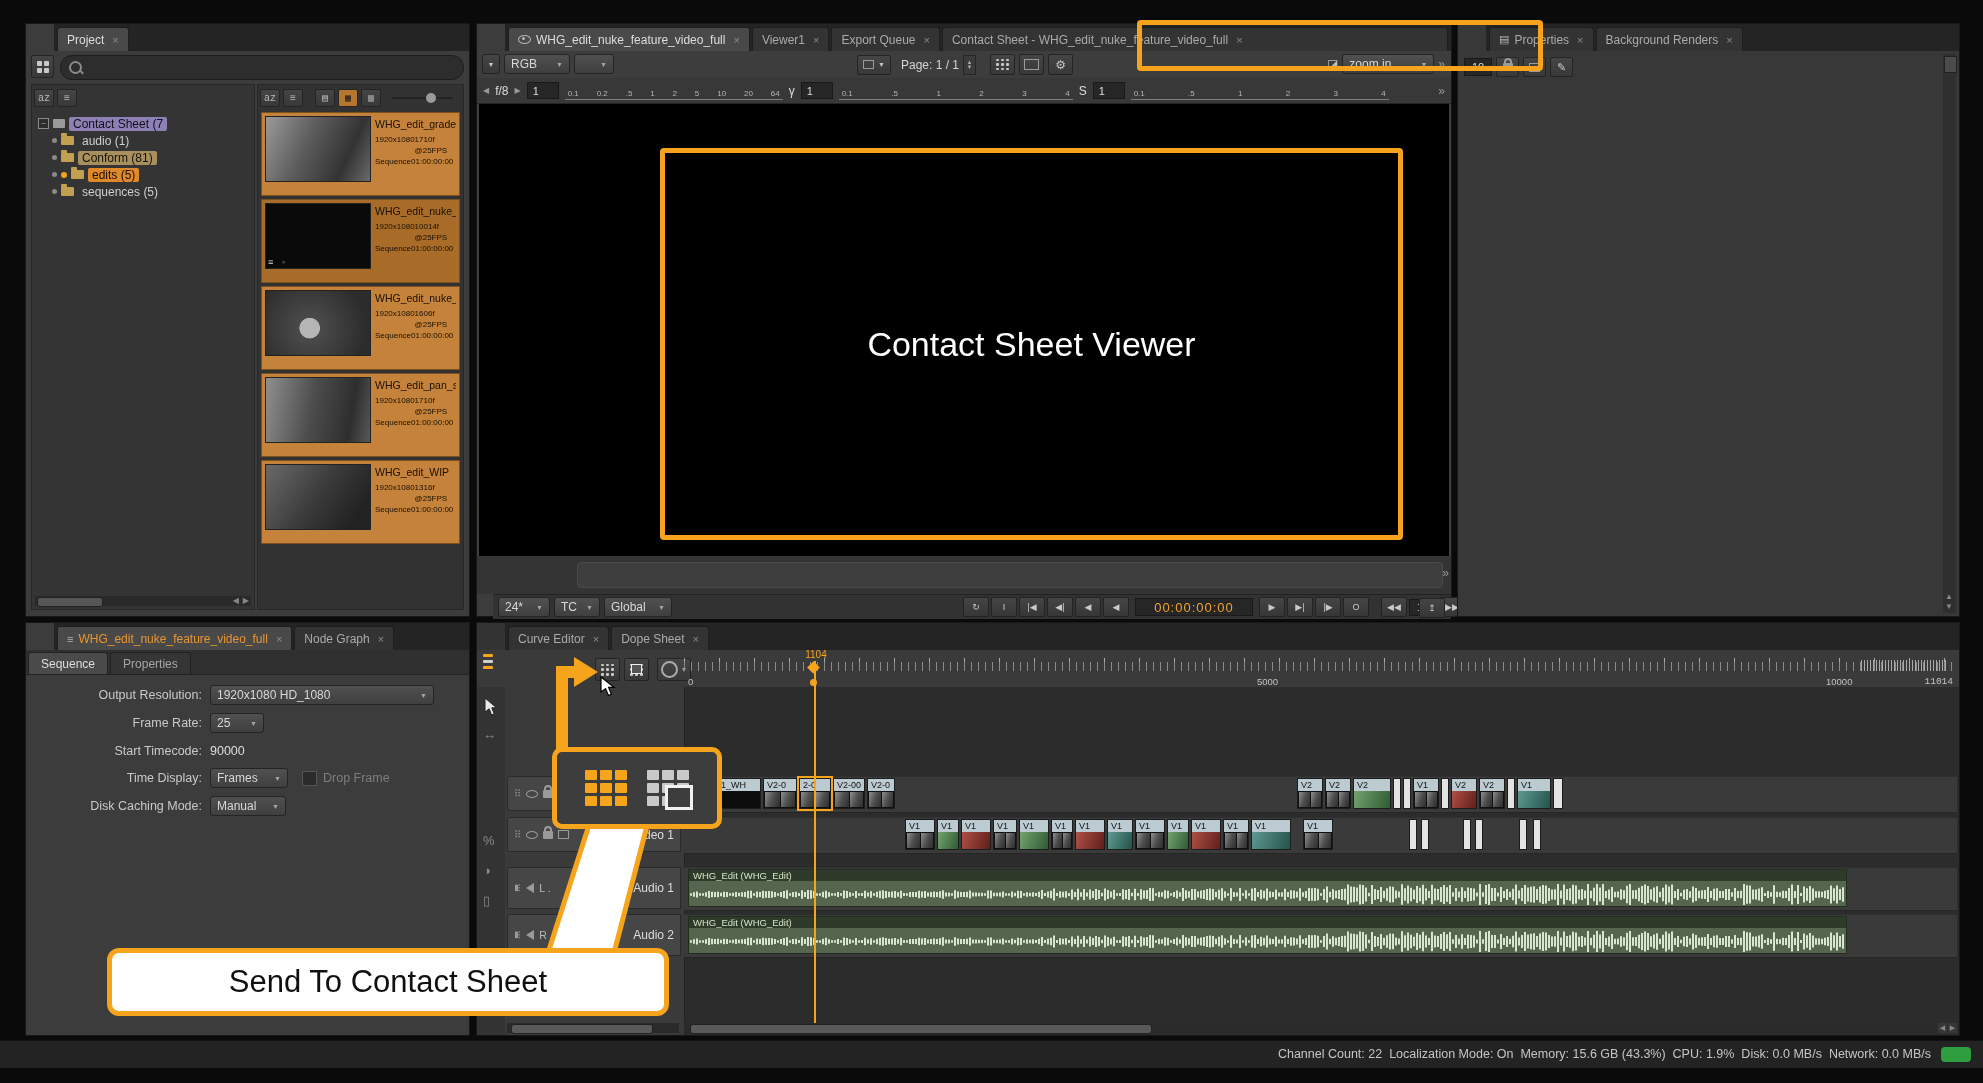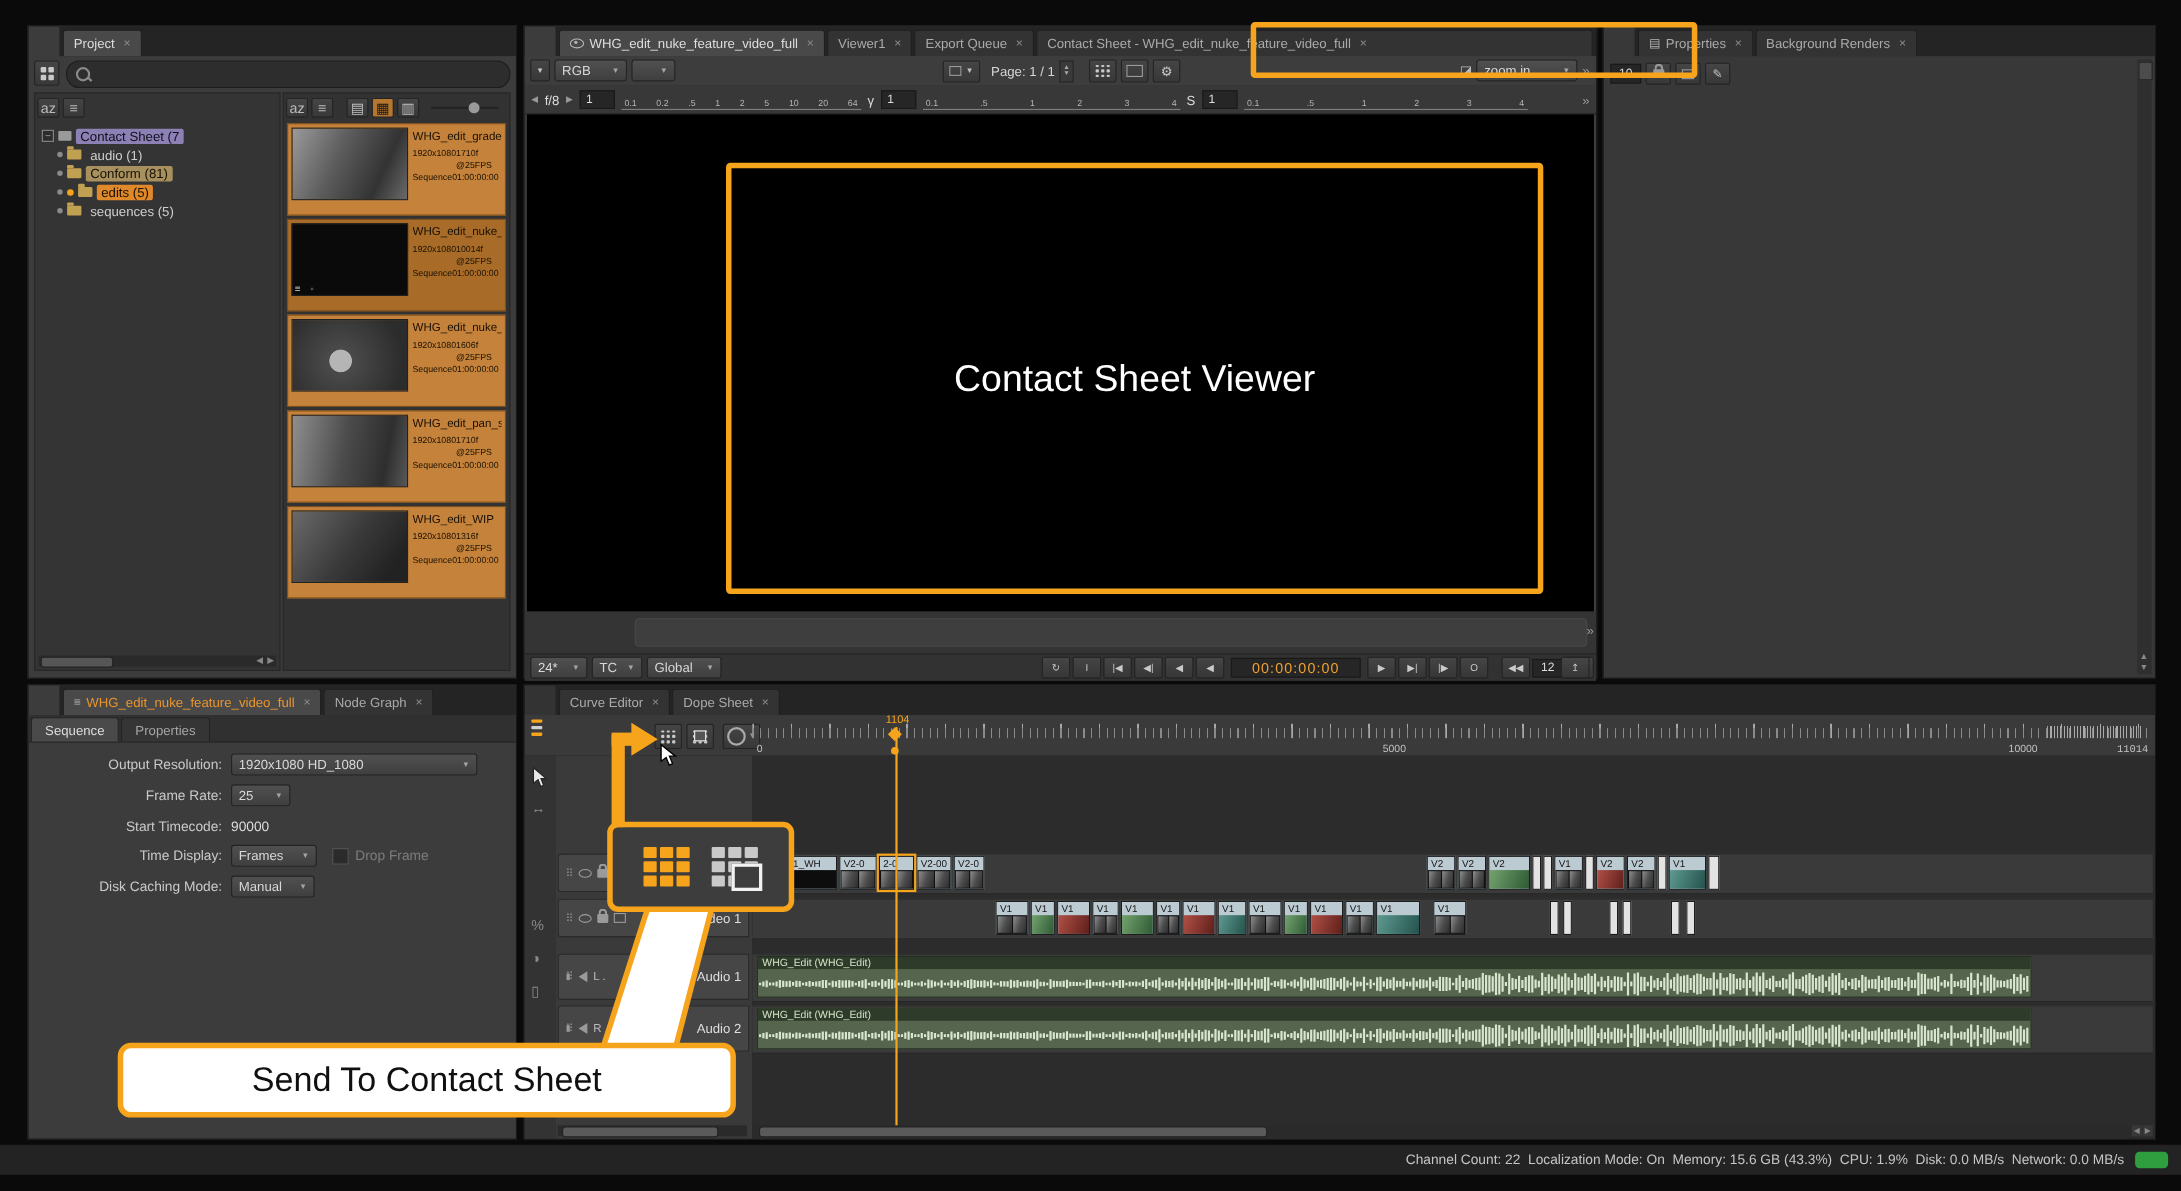--- a/index.html
+++ b/index.html
@@ -27,21 +27,21 @@
   #project-panel{left:25px;top:23px;width:445px;height:594px;}
   #pp-toolbar{position:absolute;left:5px;top:31px;right:5px;height:24px;}
   #pp-grid-btn{position:absolute;left:0;top:0;width:23px;height:23px;}
   #pp-grid-btn .gicon{width:12px;height:12px;grid-template-columns:1fr 1fr;grid-template-rows:1fr 1fr;}
   #pp-search{position:absolute;left:29px;right:0;top:0;height:23px;border-radius:12px;background:#2d2d2d;border:1px solid #1d1d1d;}
   .mag{position:absolute;left:8px;top:5px;width:9px;height:9px;border:2px solid #8a8a8a;border-radius:50%;}
   .mag::after{content:"";position:absolute;left:8px;top:8px;width:5px;height:2px;background:#8a8a8a;transform:rotate(45deg);}
   #tree-pane{position:absolute;left:5px;top:60px;width:222px;bottom:6px;background:#343434;border:1px solid #272727;}
   #clip-pane{position:absolute;left:231px;top:60px;right:5px;bottom:6px;background:#323232;border:1px solid #272727;}
   .mini-toolbar{position:absolute;left:2px;top:2px;right:2px;height:22px;display:flex;align-items:center;gap:3px;}
-  .mini-btn{width:20px;height:18px;font-size:13px;color:#bbb;}
+  .mini-btn{width:20px;height:18px;font-size:10px;color:#bbb;font-family:Liberation Mono, monospace;}
   .mini-btn.on{background:#b5762f;color:#1a1a1a;}
   .mini-sep{width:6px;}
   .zoom-slider{position:relative;flex:1;height:2px;background:#232323;margin:0 8px;}
   .zoom-slider .knob{position:absolute;left:55%;top:-4px;width:10px;height:10px;border-radius:50%;background:#9a9a9a;}
   #tree-rows{position:absolute;left:2px;top:30px;right:2px;}
   .tree-row{display:flex;align-items:center;gap:4px;height:17px;font-size:12px;color:#cfcfcf;padding-left:4px;}
   .tree-row.child{padding-left:18px;}
   .expander{width:9px;height:9px;border:1px solid #8a8a8a;font-size:8px;line-height:7px;text-align:center;color:#bbb;background:#2c2c2c;}
   .bin-icon{width:12px;height:9px;background:#9a9a9a;border-radius:1px;}
   .tree-dot{width:5px;height:5px;border-radius:50%;background:#8a8a8a;}
@@ -77,21 +77,21 @@
   #v-exposure{position:absolute;left:0;top:54px;right:0;height:26px;background:#383838;border-bottom:1px solid #242424;display:flex;align-items:center;gap:6px;padding:0 6px;box-sizing:border-box;}
   .mini-arrow{font-size:8px;color:#999;}
   .explabel{font-size:12px;color:#ddd;}
   .val{width:32px;height:17px;font-size:11px;display:inline-flex;align-items:center;padding-left:5px;}
   .slider{position:relative;height:17px;display:flex;align-items:flex-end;justify-content:space-between;border-bottom:1px solid #7e7e7e;padding:0 3px;}
   .slider .tick{font-size:8px;color:#b5b5b5;line-height:10px;}
   #v-canvas{position:absolute;left:2px;right:2px;top:80px;height:452px;background:#000;}
   #v-strip{position:absolute;left:0;right:0;top:532px;height:38px;background:#343434;}
   #v-strip .cache-bar{position:absolute;left:100px;right:8px;top:6px;height:24px;background:#3e3e3e;border:1px solid #4a4a4a;border-radius:4px;}
   #v-strip .chev{position:absolute;right:2px;top:10px;}
-  #v-transport{position:absolute;left:0;right:0;top:570px;height:24px;background:#323232;border-top:1px solid #222;}
+  #v-transport{position:absolute;left:16px;right:0;top:570px;height:24px;background:#323232;border-top:1px solid #222;}
   #tr-dds{position:absolute;left:5px;top:2px;display:flex;gap:4px;}
   #tr-center{position:absolute;left:470px;top:2px;display:flex;align-items:center;gap:2px;}
   .tbtn{width:24px;height:18px;font-size:9px;background:linear-gradient(#454545,#363636);border:1px solid #232323;border-radius:2px;color:#c9c9c9;display:inline-flex;align-items:center;justify-content:center;}
   #tc-display{width:118px;height:18px;font-size:13px;color:#f0a030;display:inline-flex;align-items:center;justify-content:center;letter-spacing:1px;margin:0 4px;}
   #tr-step{display:flex;align-items:center;gap:2px;margin-left:10px;}
   #step-val{width:28px;height:17px;font-size:11px;display:inline-flex;align-items:center;justify-content:center;}
   #tr-right{position:absolute;right:6px;top:2px;}
   .eye-icon{width:11px;height:7px;border:1px solid #b5b5b5;border-radius:50%;position:relative;flex:none;}
   .eye-icon::after{content:"";position:absolute;left:3px;top:1px;width:3px;height:3px;border-radius:50%;background:#b5b5b5;}
   .spinner{width:11px;height:18px;display:inline-flex;flex-direction:column;align-items:center;justify-content:center;font-size:6px;color:#aaa;background:#3a3a3a;border:1px solid #262626;line-height:5px;}

